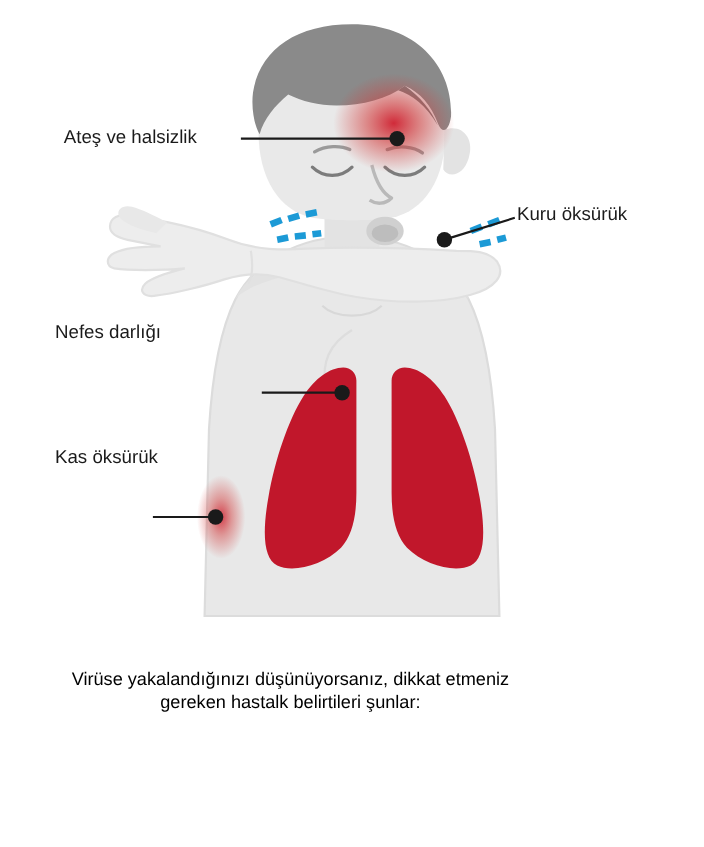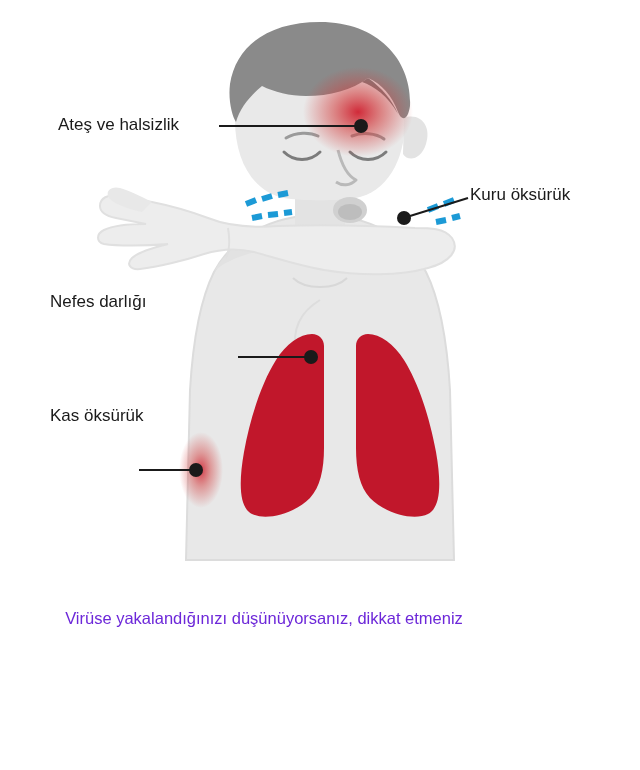--- a/index.html
+++ b/index.html
@@ -36,21 +36,21 @@
   #label-fever   { left: 58px;  top: 115px; }
   #label-cough   { left: 470px; top: 185px; text-align: right; }
   #label-breath  { left: 50px;  top: 292px; }
   #label-muscle  { left: 50px;  top: 406px; }
   #caption {
     position: absolute;
     left: 0;
     top: 608px;
     width: 528px;
     text-align: center;
-    color: #6d28d9;
+    color: #000000;
     font-size: 16.5px;
     line-height: 21px;
   }
   #caption .cap-line {
     display: block;
   }
 </style>
 </head>
 <body>
 
@@ -207,15 +207,16 @@
     </g>
   </svg>
 
   <div class="label" id="label-fever">Ateş ve halsizlik</div>
   <div class="label" id="label-cough">Kuru öksürük</div>
   <div class="label" id="label-breath">Nefes darlığı</div>
   <div class="label" id="label-muscle">Kas öksürük</div>
 
   <div id="caption">
     <span class="cap-line">Virüse yakalandığınızı düşünüyorsanız, dikkat etmeniz</span>
+    <span class="cap-line">gereken hastalk belirtileri şunlar:</span>
   </div>
 
 </div>
 
 </body></html>

